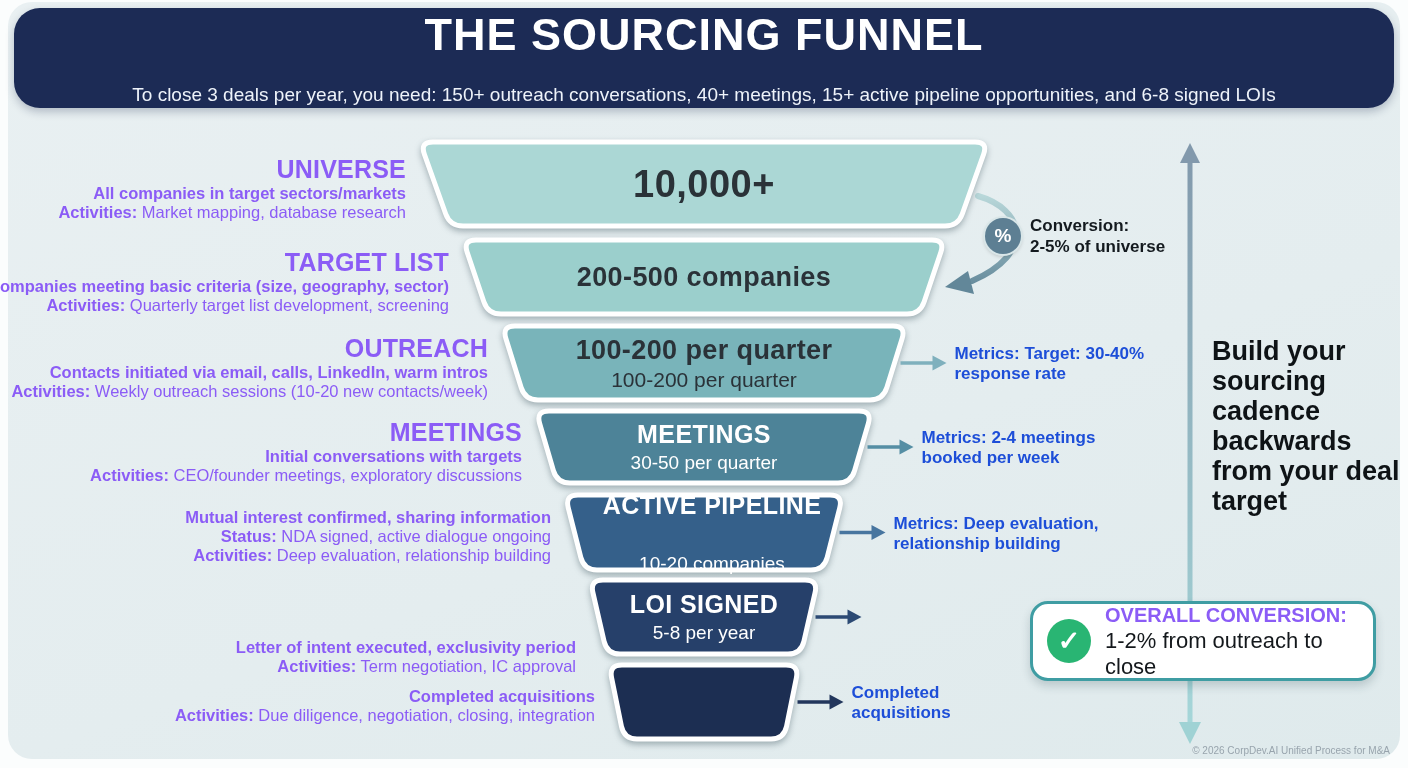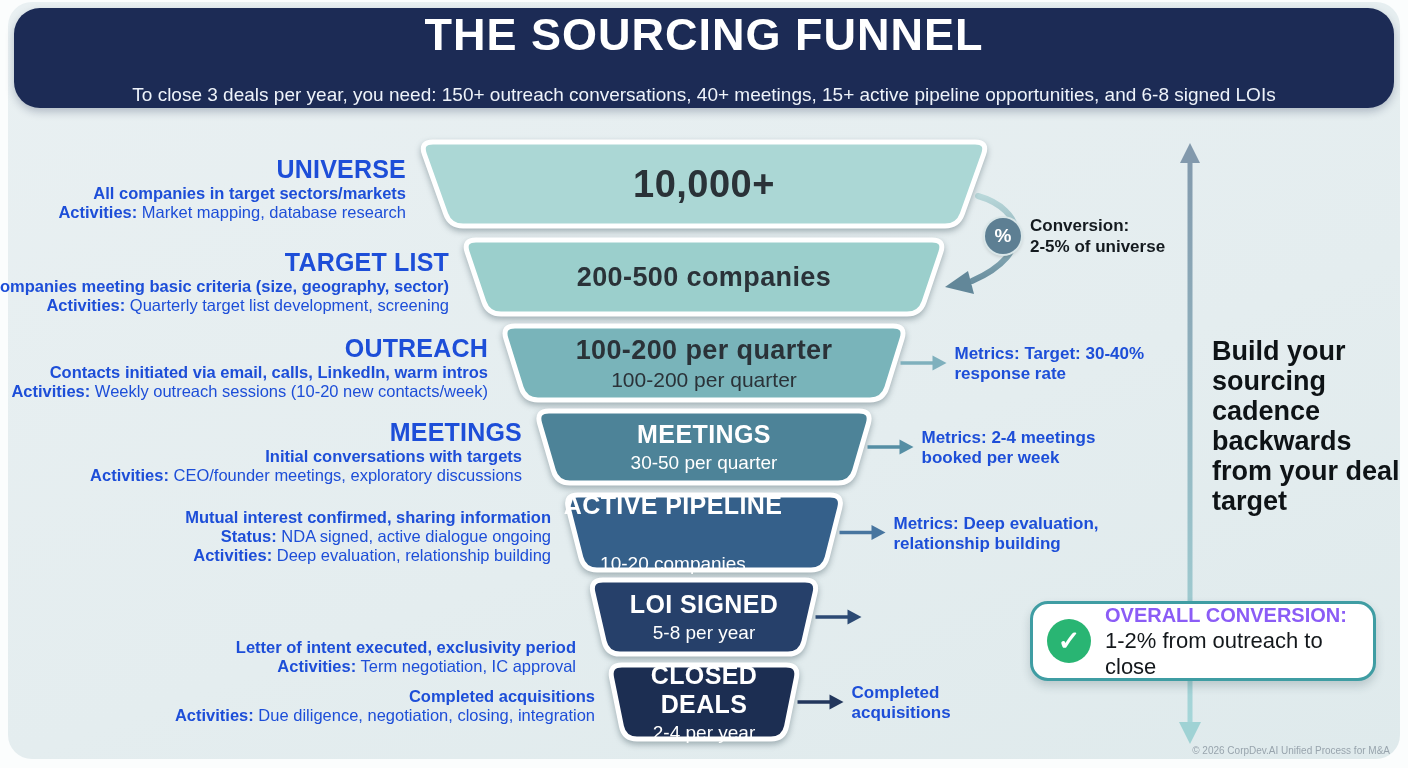--- a/index.html
+++ b/index.html
@@ -21,21 +21,21 @@
     z-index:4;
   }
   .header .title{
     color:#ffffff;font-size:45px;font-weight:700;letter-spacing:1px;line-height:50px;
   }
   .header .subtitle{
     color:#eef3fa;font-size:19px;font-weight:400;margin-top:24px;
   }
   #shapes{position:absolute;left:0;top:0;z-index:2;}
   .stage{position:absolute;left:0;top:0;width:1408px;height:768px;z-index:3;}
-  .side-label{position:absolute;text-align:right;color:#1d4ed8;}
+  .side-label{position:absolute;text-align:right;color:#8b5cf6;}
   .side-title{font-size:25px;font-weight:700;line-height:30px;letter-spacing:.2px;}
   .side-line{font-size:16.5px;line-height:19px;white-space:nowrap;}
   .side-line .pfx{font-weight:700;}
   .side-line.strong{font-weight:700;}
   .bar-overlay{position:absolute;display:flex;flex-direction:column;align-items:center;justify-content:center;text-align:center;}
   .bar-l1{font-weight:700;font-size:25px;letter-spacing:.4px;line-height:29px;}
   .bar-l1.big{font-size:38px;letter-spacing:.5px;line-height:42px;}
   .bar-l1.md{font-size:27px;line-height:31px;}
   .bar-l2{font-size:19px;font-weight:400;margin-top:3px;line-height:22px;}
   .bar-l2.md{font-size:21px;}
@@ -168,43 +168,39 @@
     </div>
     <div class="metric" style="left: 893.5px; top: 513.5px;">
       <div>Metrics: Deep evaluation,</div>
       <div>relationship building</div>
     </div>
     <div class="side-label" style="right: 857px; top: 508px;">
       <div class="side-line strong">Mutual interest confirmed, sharing information</div>
       <div class="side-line"><span class="pfx">Status:</span> NDA signed, active dialogue ongoing</div>
       <div class="side-line"><span class="pfx">Activities:</span> Deep evaluation, relationship building</div>
     </div>
-    <div class="bar-overlay" style="left: 534px; top: 495px; width: 278px; height: 75px; gap: 30px;">
+    <div class="bar-overlay" style="left: 573px; top: 495px; width: 278px; height: 75px; gap: 30px;">
       <div class="bar-l1 light">ACTIVE PIPELINE</div>
       <div class="bar-l2 light">10-20 companies</div>
     </div>
     <div class="side-label" style="right: 832px; top: 602px; margin-top: 36px;">
       <div class="side-line strong">Letter of intent executed, exclusivity period</div>
       <div class="side-line"><span class="pfx">Activities:</span> Term negotiation, IC approval</div>
     </div>
     <div class="bar-overlay" style="left: 590px; top: 580px; width: 228px; height: 74px;">
       <div class="bar-l1 light">LOI SIGNED</div>
       <div class="bar-l2 light">5-8 per year</div>
     </div>
     <div class="metric" style="left: 851.5px; top: 683px;">
       <div>Completed</div>
       <div>acquisitions</div>
     </div>
     <div class="side-label" style="right: 813px; top: 687px;">
       <div class="side-line strong">Completed acquisitions</div>
       <div class="side-line"><span class="pfx">Activities:</span> Due diligence, negotiation, closing, integration</div>
-    </div>
-    <div class="bar-overlay" style="left: 609px; top: 665px; width: 190px; height: 74px;">
-      <div class="bar-l1 light">CLOSED DEALS</div>
-      <div class="bar-l2 light">2-4 per year</div>
     </div>
   </div>
 
 <div class="percent-badge">%</div>
 
 <div class="conv-note">
   <div>Conversion:</div>
   <div>2-5% of universe</div>
 </div>
 

